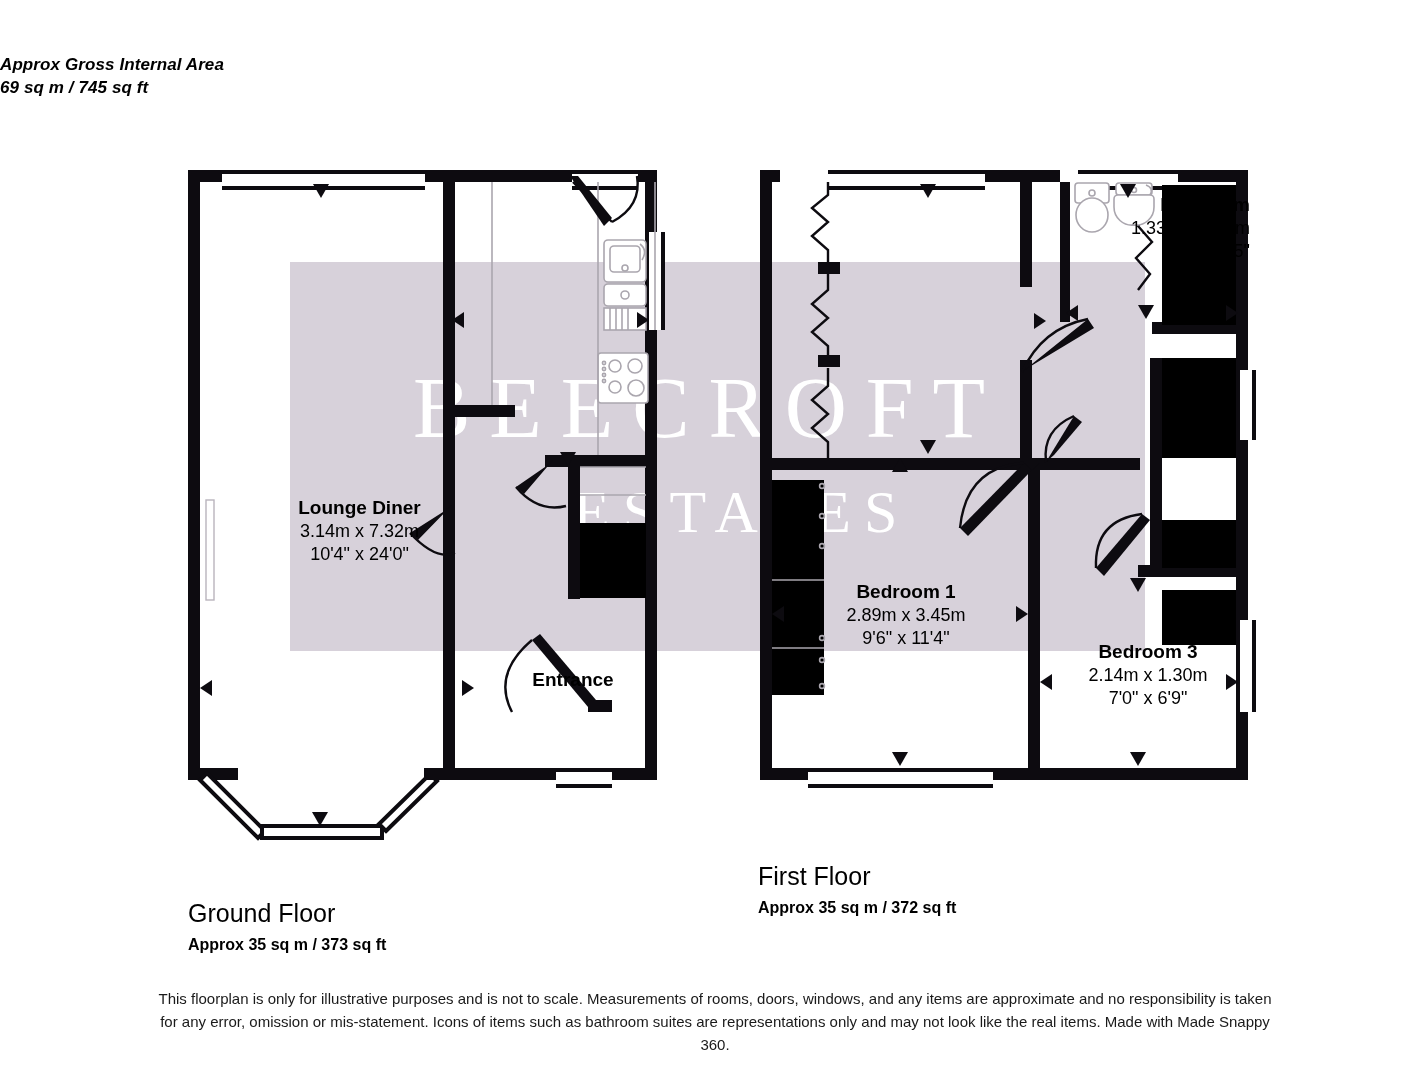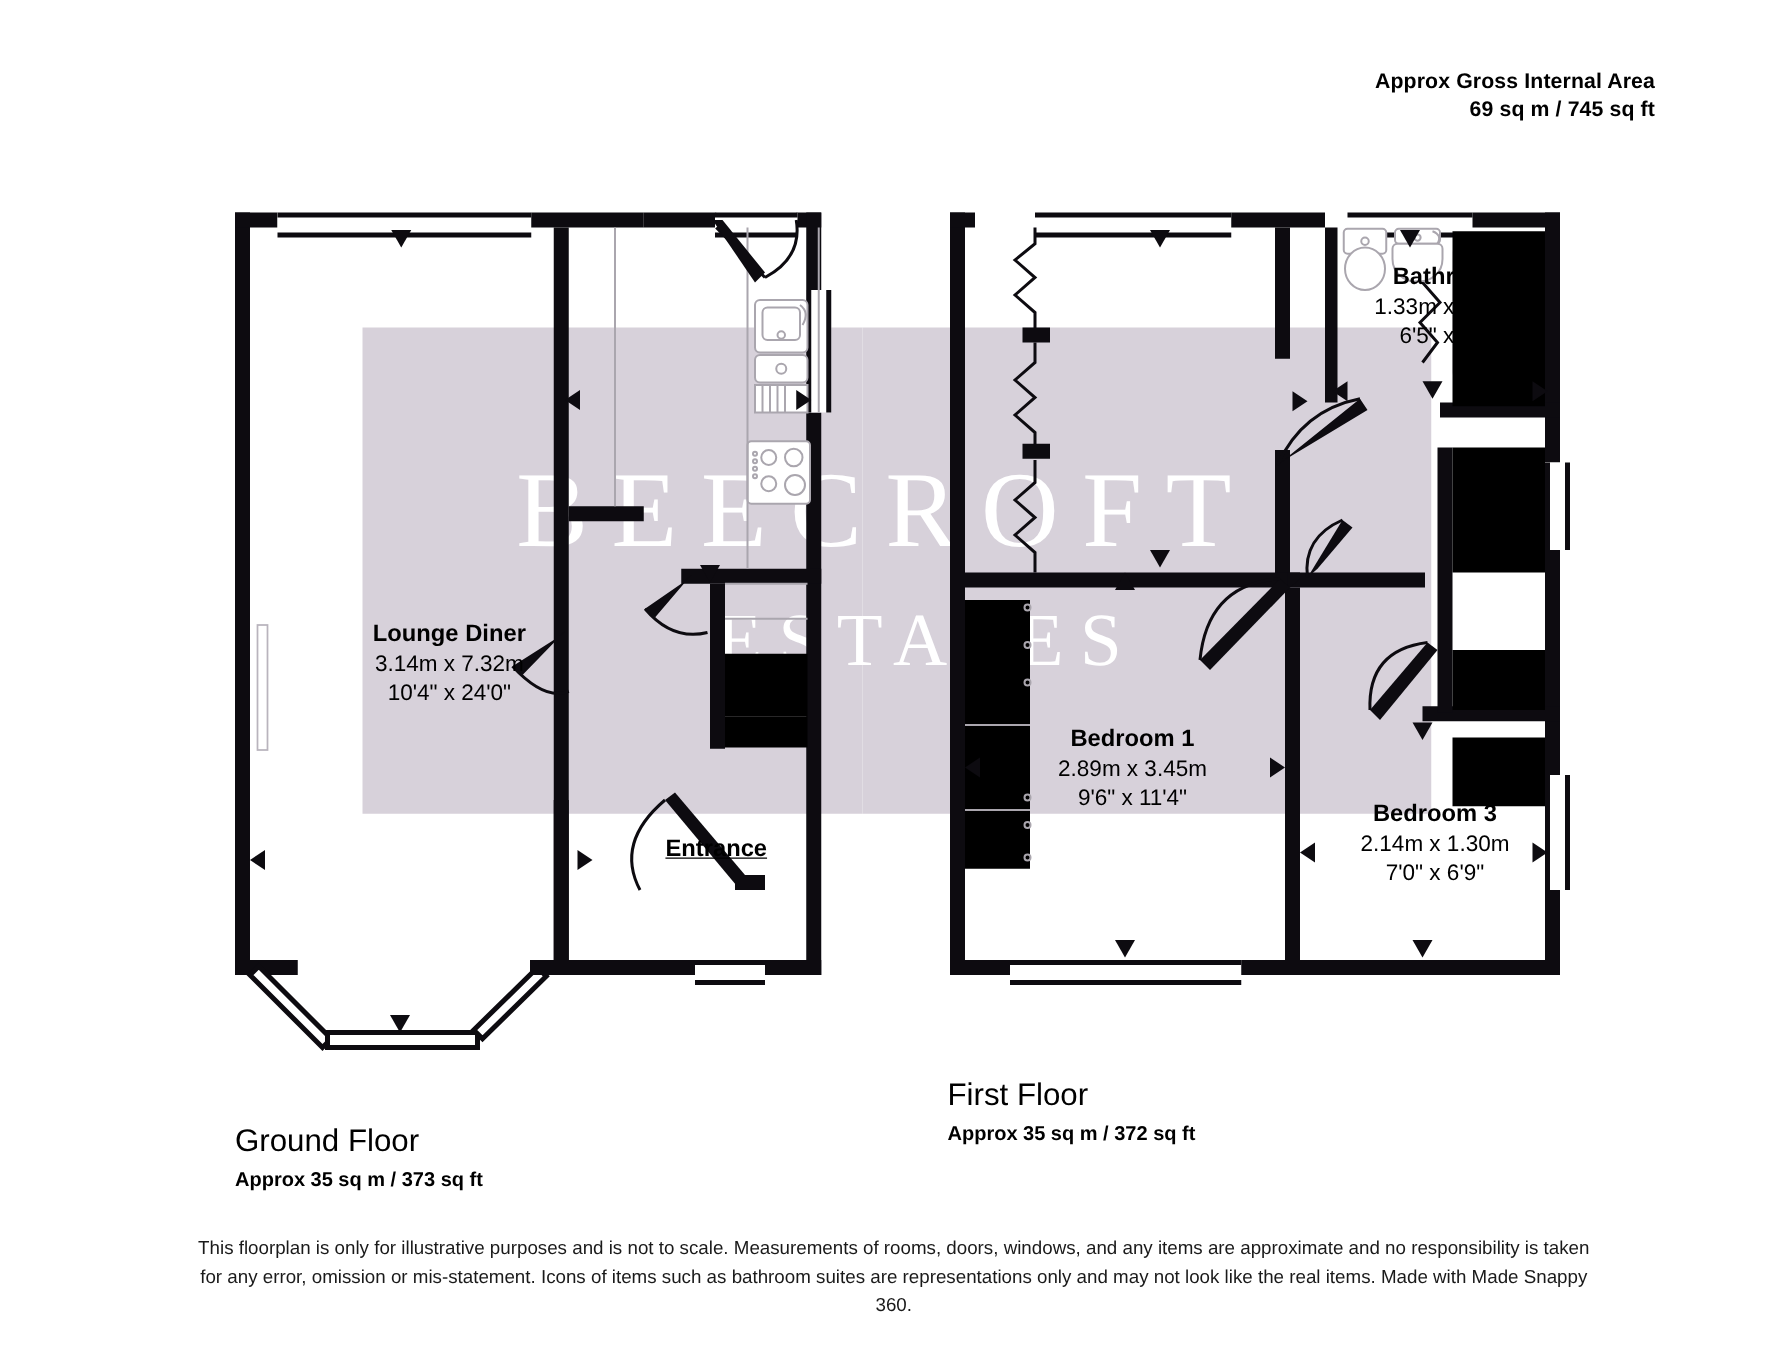--- a/index.html
+++ b/index.html
@@ -6,22 +6,23 @@
   html,body{margin:0;padding:0;background:#ffffff;}
   body{
     width:1428px;height:1080px;position:relative;overflow:hidden;
     font-family:"Liberation Sans", sans-serif;
     color:#000000;
   }
   .canvas{position:absolute;left:0;top:0;width:1428px;height:1080px;}
 
   
   .header{
-    position:absolute;left:0;top:54px;width:1324px;text-align:right;
+    position:absolute;left:0;top:54px;width:1324px;text-align:left;
     line-height:1.35;
+    font-style:italic;
   }
   .header .l1{font-size:17px;font-weight:bold;letter-spacing:.1px;}
   .header .l2{font-size:17px;font-weight:bold;letter-spacing:.1px;}
 
   
   .wm-band{
     position:absolute;background:#d7d1da;
   }
   .wm-text{
     position:absolute;color:#ffffff;font-family:"Liberation Serif", serif;
@@ -314,25 +315,25 @@
     <polygon points="1130,578 1146,578 1138,592" fill="#0d0b10"></polygon>
   </svg>
 
 
   <div class="rlabel" style="left:252px;top:496px;width:215px;">
     <div class="nm">Lounge Diner</div>
     <div class="d1">3.14m x 7.32m</div>
     <div class="d2">10'4" x 24'0"</div>
   </div>
 
-  <div class="rlabel" style="left:478px;top:668px;width:190px;text-decoration:underline;">
+  <div class="rlabel" style="left:478px;top:668px;width:190px;">
     <div class="nm">Entrance</div>
   </div>
 
-  <div class="rlabel" style="left:1068px;top:210px;width:182px;">
+  <div class="rlabel" style="left:1068px;top:193px;width:182px;text-align:right;">
     <div class="nm">Bathroom</div>
     <div class="d1">1.33m x 1.65m</div>
     <div class="d2">6'5" x 5'5"</div>
   </div>
 
 
   <div class="rlabel" style="left:808px;top:580px;width:196px;">
     <div class="nm">Bedroom 1</div>
     <div class="d1">2.89m x 3.45m</div>
     <div class="d2">9'6" x 11'4"</div>

